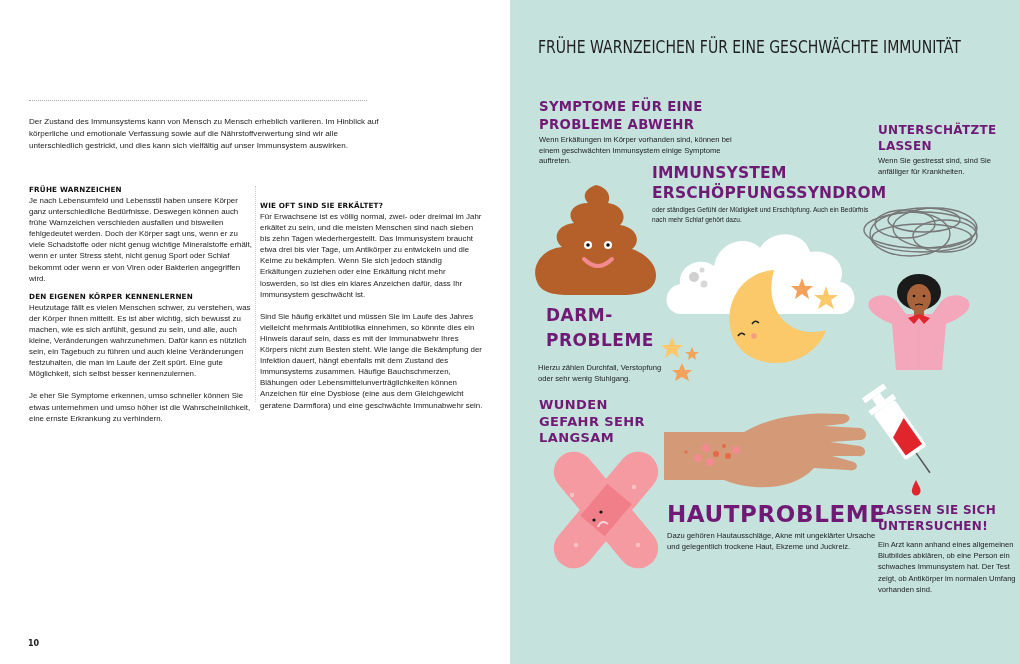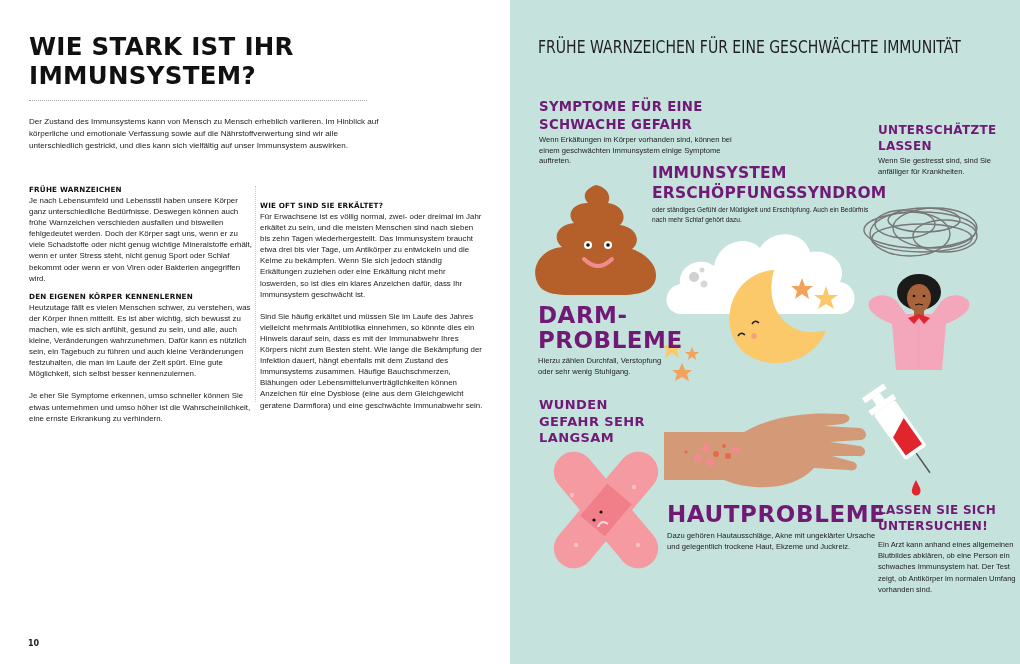--- a/index.html
+++ b/index.html
@@ -36,44 +36,40 @@
 
   .b-gefahr { left: 368px; top: 122px; width: 145px; }
   .b-gefahr h2 { font-size: 12px; line-height: 16px; letter-spacing: 0.3px; }
   .b-gefahr p { margin-top: 2px; }
 
   .b-chron { left: 142px; top: 163px; width: 230px; }
   .b-chron h2 { font-size: 15.5px; line-height: 20px; letter-spacing: 0.2px; white-space: nowrap; }
   .b-chron p { margin-top: 2px; font-size: 6.6px; line-height: 9.5px; }
 
   .b-darm { left: 28px; top: 303px; width: 140px; }
-  .b-darm h2 { font-size: 23px; line-height: 25px; letter-spacing: 0.5px; }
-  .b-darm p { margin-top: 3px; }
+  .b-darm h2 { font-size: 17px; line-height: 25px; letter-spacing: 0.5px; margin-left: 8px; }
+  .b-darm p { margin-top: 10px; }
 
   .b-wunden { left: 29px; top: 397px; width: 120px; }
   .b-wunden h2 { font-size: 13px; line-height: 16.5px; letter-spacing: 0.4px; }
 
   .b-haut { left: 157px; top: 501px; width: 220px; }
   .b-haut h2 { font-size: 23px; line-height: 26px; letter-spacing: 0.6px; }
   .b-haut p { margin-top: 4px; }
 
   .b-lassen { left: 368px; top: 502px; width: 145px; }
   .b-lassen h2 { font-size: 12px; line-height: 16px; letter-spacing: 0.3px; }
   .b-lassen p { margin-top: 5px; line-height: 11.2px; }
 
   svg.ill { position: absolute; overflow: visible; }
 </style>
 </head>
 <body>
 
 <div class="page-left">
-  <h1 class="main-title">
-    <span>WIE STARK IST IHR</span><br>
-    <span>IMMUNSYSTEM?</span>
-  </h1>
   <div class="dotted-rule"></div>
   <p class="intro">Der Zustand des Immunsystems kann von Mensch zu Mensch erheblich variieren. Im Hinblick auf körperliche und emotionale Verfassung sowie auf die Nährstoffverwertung sind wir alle unterschiedlich gestrickt, und dies kann sich vielfältig auf unser Immunsystem auswirken.</p>
 
   <div class="col col-1">
     <h3>FRÜHE WARNZEICHEN</h3>
     <p>Je nach Lebensumfeld und Lebensstil haben unsere Körper ganz unterschiedliche Bedürfnisse. Deswegen können auch frühe Warnzeichen verschieden ausfallen und bisweilen fehlgedeutet werden. Doch der Körper sagt uns, wenn er zu viele Schadstoffe oder nicht genug wichtige Mineralstoffe erhält, wenn er unter Stress steht, nicht genug Sport oder Schlaf bekommt oder wenn er von Viren oder Bakterien angegriffen wird.</p>
     <div class="gap-small"></div>
     <h3>DEN EIGENEN KÖRPER KENNENLERNEN</h3>
     <p>Heutzutage fällt es vielen Menschen schwer, zu verstehen, was der Körper ihnen mitteilt. Es ist aber wichtig, sich bewusst zu machen, wie es sich anfühlt, gesund zu sein, und alle, auch kleine, Veränderungen wahrzunehmen. Dafür kann es nützlich sein, ein Tagebuch zu führen und auch kleine Veränderungen festzuhalten, die man im Laufe der Zeit spürt. Eine gute Möglichkeit, sich selbst besser kennenzulernen.</p>
     <div class="gap"></div>
@@ -181,21 +177,21 @@
       <circle cx="52" cy="44" r="3" fill="#e56a4a"></circle>
       <circle cx="34" cy="48" r="4" fill="#f28a90"></circle>
       <circle cx="60" cy="36" r="2" fill="#e56a4a"></circle>
       <circle cx="46" cy="52" r="4" fill="#f28a90"></circle>
       <circle cx="64" cy="46" r="3" fill="#e56a4a"></circle>
       <circle cx="72" cy="40" r="4" fill="#f28a90"></circle>
       <circle cx="22" cy="42" r="1.5" fill="#e56a4a"></circle>
   </svg>
 
   <div class="blk b-symptome">
-    <h2><span>SYMPTOME FÜR EINE</span><br><span>SCHWACHE GEFAHR</span></h2>
+    <h2><span>SYMPTOME FÜR EINE</span><br><span>PROBLEME ABWEHR</span></h2>
     <p>Wenn Erkältungen im Körper vorhanden sind, können bei einem geschwächten Immunsystem einige Symptome auftreten.</p>
   </div>
 
   <div class="blk b-gefahr">
     <h2><span>UNTERSCHÄTZTE</span><br><span>LASSEN</span></h2>
     <p>Wenn Sie gestresst sind, sind Sie anfälliger für Krankheiten.</p>
   </div>
 
   <div class="blk b-chron">
     <h2><span>IMMUNSYSTEM</span><br><span>ERSCHÖPFUNGSSYNDROM</span></h2>

